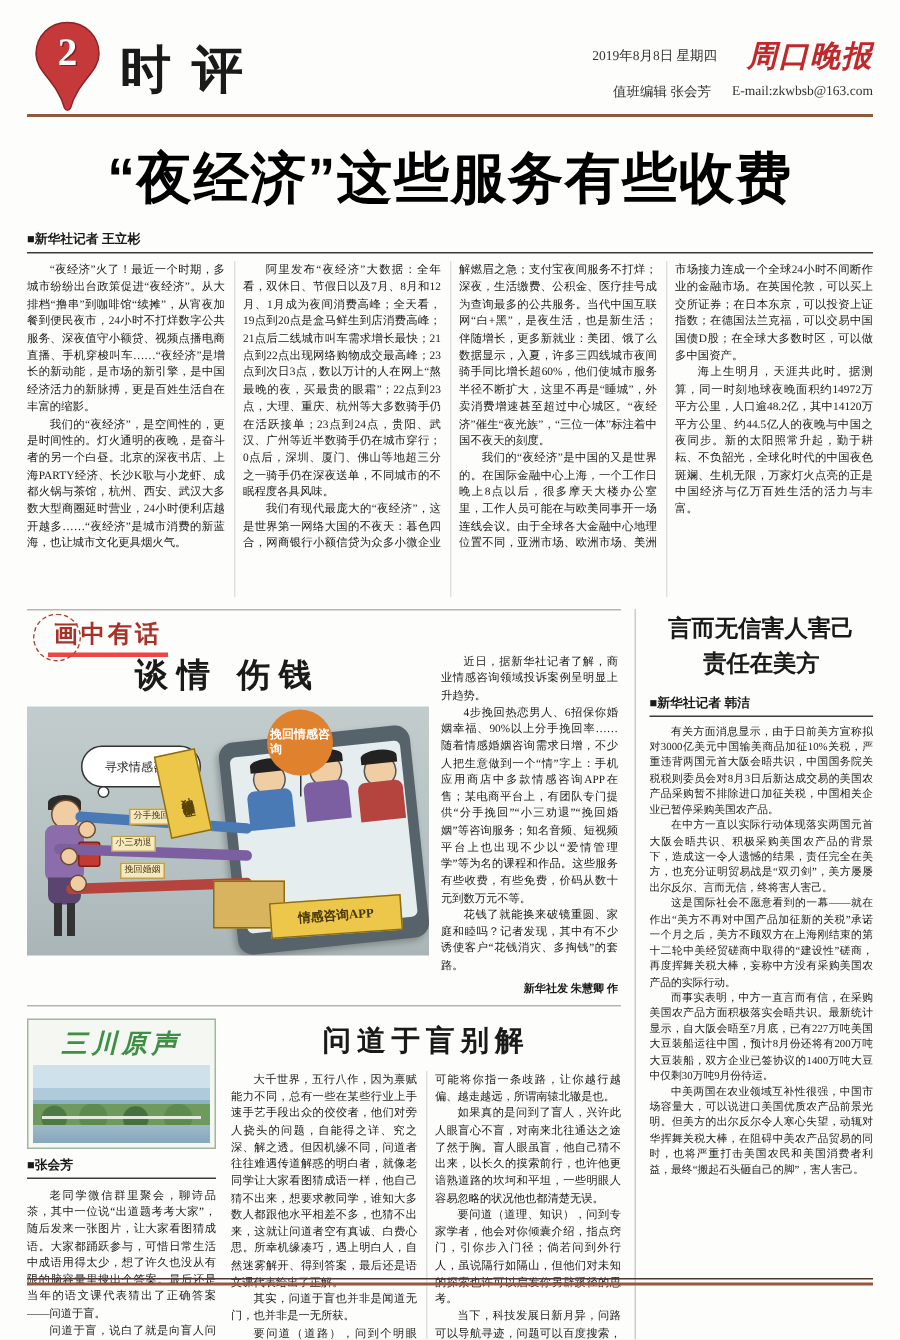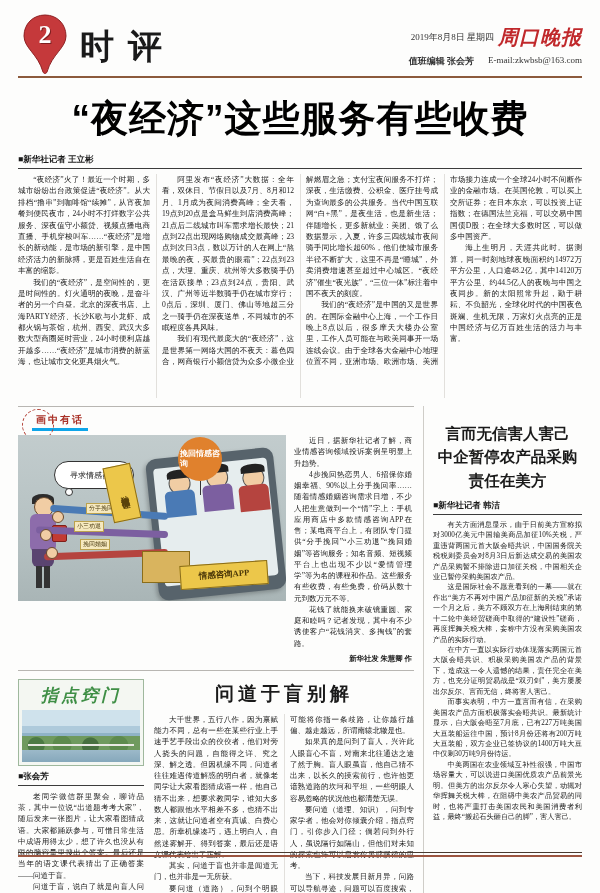--- a/index.html
+++ b/index.html
@@ -9,43 +9,43 @@
   
   .header{position:relative;height:66px;border-bottom:2px solid #8c5a3c;}
   .pin{position:absolute;left:4px;top:4px;width:46px;height:60px;z-index:2;}
   .pin svg{display:block;}
   .pin .num{position:absolute;left:0;top:6px;width:46px;text-align:center;
             font-family:"Liberation Serif",serif;font-size:26px;font-weight:bold;color:#fff;
             text-shadow:1px 1px 0 #7e1f20;}
   .section-title{position:absolute;left:62px;top:14px;font-size:34px;font-weight:bold;
             letter-spacing:14px;font-family:"Liberation Serif",serif;}
   .header-right{position:absolute;right:0;top:14px;text-align:right;}
-  .dateline-row{display:flex;align-items:center;justify-content:flex-end;gap:4px;}
+  .dateline-row{display:flex;align-items:center;justify-content:flex-end;gap:20px;}
   .dateline{font-size:9px;color:#333;}
   .paper-logo{font-size:20px;font-weight:bold;color:#c0282b;font-style:italic;
             font-family:"Liberation Serif",serif;letter-spacing:1px;}
   .editor-row{font-size:9px;color:#333;margin-top:4px;display:flex;gap:14px;justify-content:flex-end;}
-  .editor-row b{font-weight:bold;}
+  .editor-row b{font-weight:normal;}
   
   .headline{margin:16px 0 10px;text-align:center;font-size:37px;font-weight:900;
             letter-spacing:1px;font-family:"Liberation Sans",sans-serif;color:#000;}
   .byline{font-weight:bold;font-size:8.5px;border-bottom:1px solid #3c3c3c;
           padding-bottom:2px;margin:0 0 5px;font-family:"Liberation Sans",sans-serif;}
   .cols4{column-count:4;column-gap:12px;column-rule:1px solid #e2e0dc;height:224px;
          overflow:hidden;font-size:7.6px;line-height:1.5;text-align:justify;}
   .cols4 p,.smalltext p{margin:0;text-indent:2em;}
   
   .lower{display:flex;margin-top:8px;}
   .lower-left{width:396px;}
   .rail{width:158px;margin-left:9px;padding-left:9px;border-left:1px solid #cfcdc8;}
   
   .feature{border-top:1px solid #b8b6b2;border-bottom:1px solid #b8b6b2;padding:6px 0 6px;}
   .feature-head{position:relative;height:20px;}
-  .tag{position:absolute;left:14px;top:0;font-size:10px;font-weight:bold;color:#a93127;
-       border-bottom:3px solid #0ea5e9;padding:0 4px 1px;letter-spacing:2px;}
+  .tag{position:absolute;left:14px;top:0;font-size:16px;font-weight:bold;color:#a93127;
+       border-bottom:3px solid #ef4444;padding:0 4px 1px;letter-spacing:2px;}
   .tag-circle{position:absolute;left:-10px;top:-4px;width:30px;height:30px;border:1px dashed #b4443a;
        border-radius:50%;}
   .feature-body{display:flex;gap:8px;margin-top:2px;}
   .cartoon-side{width:268px;}
   .feature-title{text-align:center;font-size:22px;font-weight:900;letter-spacing:6px;
        font-family:"Liberation Sans",sans-serif;margin:0 0 6px;}
   .feature-text{width:118px;font-size:7.4px;line-height:1.5;text-align:justify;}
   .credit{text-align:right;font-size:7.4px;margin-top:4px;font-weight:bold;}
   
   .cartoon{position:relative;width:268px;height:166px;background:linear-gradient(#c2cccd,#b3bfc0 70%,#a9b5b6);overflow:hidden;}
@@ -109,21 +109,21 @@
   .smalltext{font-size:7.5px;line-height:1.5;text-align:justify;}
   .voice-col .smalltext{height:158px;overflow:hidden;}
   .essay-col{width:260px;}
   .essay-title{text-align:center;font-size:19px;font-weight:900;letter-spacing:4px;
        font-family:"Liberation Sans",sans-serif;margin:2px 0 7px;}
   .essay-cols{column-count:2;column-gap:12px;column-rule:1px solid #e2e0dc;height:208px;
        overflow:hidden;font-size:7.5px;line-height:1.5;text-align:justify;}
   .essay-cols p{margin:0;text-indent:2em;}
   
   .rail-title{text-align:center;font-size:15.5px;font-weight:900;line-height:1.5;
-       font-family:"Liberation Sans",sans-serif;margin:16px 0 8px;}
+       font-family:"Liberation Sans",sans-serif;margin:2px 0 8px;}
   .rail-title p{margin:0;}
   .rail .smalltext{height:368px;overflow:hidden;font-size:7.2px;line-height:1.45;}
   
   .footer-rules{position:absolute;left:18px;right:18px;bottom:36px;}
   .fr1{border-top:1px solid #4a3a30;margin-bottom:2px;}
   .fr2{border-top:2px solid #9c5540;}
 </style>
 </head>
 <body>
 
@@ -165,20 +165,21 @@
 
       <div class="feature">
         <div class="feature-head">
           <span class="tag">
             <span class="tag-circle"></span>
             <span>画中有话</span>
           </span>
         </div>
         <div class="feature-body">
           <div class="cartoon-side">
+            <div class="feature-title">谈情 伤钱</div>
             <div class="cartoon">
               <div class="c-bubble">寻求情感咨询</div>
               <div class="c-woman">
                 <div class="c-hair"></div>
                   <div class="c-head"></div>
                   <div class="c-body"></div>
                 <div class="c-purse"></div>
                 <div class="c-skirt"></div>
                   <div class="c-legs"></div>
               </div>
@@ -214,21 +215,21 @@
                 <p>花钱了就能换来破镜重圆、家庭和睦吗？记者发现，其中有不少诱使客户“花钱消灾、多掏钱”的套路。</p>
               </div>
             <div class="credit">新华社发 朱慧卿 作</div>
           </div>
         </div>
       </div>
 
       <div class="bottom-stories">
         <div class="voice-col">
           <div class="voice-box">
-            <div class="voice-title">指点窍门</div>
+            <div class="voice-title">三川原声</div>
             <div class="voice-photo">
               <div class="trees"></div>
                 <div class="bridge"></div>
                 <div class="river"></div>
             </div>
           </div>
           <div class="byline" style="margin-top:5px;">■张会芳</div>
           <div class="smalltext">
               <p>老同学微信群里聚会，聊诗品茶，其中一位说“出道题考考大家”，随后发来一张图片，让大家看图猜成语。大家都踊跃参与，可惜日常生活中成语用得太少，想了许久也没从有限的脑容量里搜出个答案。最后还是当年的语文课代表猜出了正确答案——问道于盲。</p>
               <p>问道于盲，说白了就是向盲人问路，其比喻义为向一窍不通的人请教。唐·韩愈《答陈生书》云：“足下求速化之术，不于其人，乃以访愈，是所谓借听于聋，求道于盲。”</p>
@@ -244,28 +245,27 @@
               <p>要问道（道理、知识），问到专家学者，他会对你倾囊介绍，指点窍门，引你步入门径；倘若问到外行人，虽说隔行如隔山，但他们对未知的探索也许可以启发你另辟蹊径的思考。</p>
               <p>当下，科技发展日新月异，问路可以导航寻迹，问题可以百度搜索，但更重要的是你需要有一颗求真的心，一双明辨的眼。</p>
             </div>
         </div>
       </div>
     </div>
 
     <div class="rail">
       <div class="rail-title">
           <p>言而无信害人害己</p>
-          <p>中企暂停农产品采购</p>
           <p>责任在美方</p>
         </div>
       <div class="byline">■新华社记者 韩洁</div>
       <div class="smalltext">
           <p>有关方面消息显示，由于日前美方宣称拟对3000亿美元中国输美商品加征10%关税，严重违背两国元首大阪会晤共识，中国国务院关税税则委员会对8月3日后新达成交易的美国农产品采购暂不排除进口加征关税，中国相关企业已暂停采购美国农产品。</p>
+          <p>在中方一直以实际行动体现落实两国元首大阪会晤共识、积极采购美国农产品的背景下，造成这一令人遗憾的结果，责任完全在美方，也充分证明贸易战是“双刃剑”，美方屡屡出尔反尔、言而无信，终将害人害己。</p>
           <p>这是国际社会不愿意看到的一幕——就在作出“美方不再对中国产品加征新的关税”承诺一个月之后，美方不顾双方在上海刚结束的第十二轮中美经贸磋商中取得的“建设性”磋商，再度挥舞关税大棒，妄称中方没有采购美国农产品的实际行动。</p>
-          <p>在中方一直以实际行动体现落实两国元首大阪会晤共识、积极采购美国农产品的背景下，造成这一令人遗憾的结果，责任完全在美方，也充分证明贸易战是“双刃剑”，美方屡屡出尔反尔、言而无信，终将害人害己。</p>
           <p>而事实表明，中方一直言而有信，在采购美国农产品方面积极落实会晤共识。最新统计显示，自大阪会晤至7月底，已有227万吨美国大豆装船运往中国，预计8月份还将有200万吨大豆装船，双方企业已签协议的1400万吨大豆中仅剩30万吨9月份待运。</p>
           <p>中美两国在农业领域互补性很强，中国市场容量大，可以说进口美国优质农产品前景光明。但美方的出尔反尔令人寒心失望，动辄对华挥舞关税大棒，在阻碍中美农产品贸易的同时，也将严重打击美国农民和美国消费者利益，最终“搬起石头砸自己的脚”，害人害己。</p>
         </div>
     </div>
   </div>
 
   <div class="footer-rules">
     <div class="fr1"></div>
       <div class="fr2"></div>
   </div>

